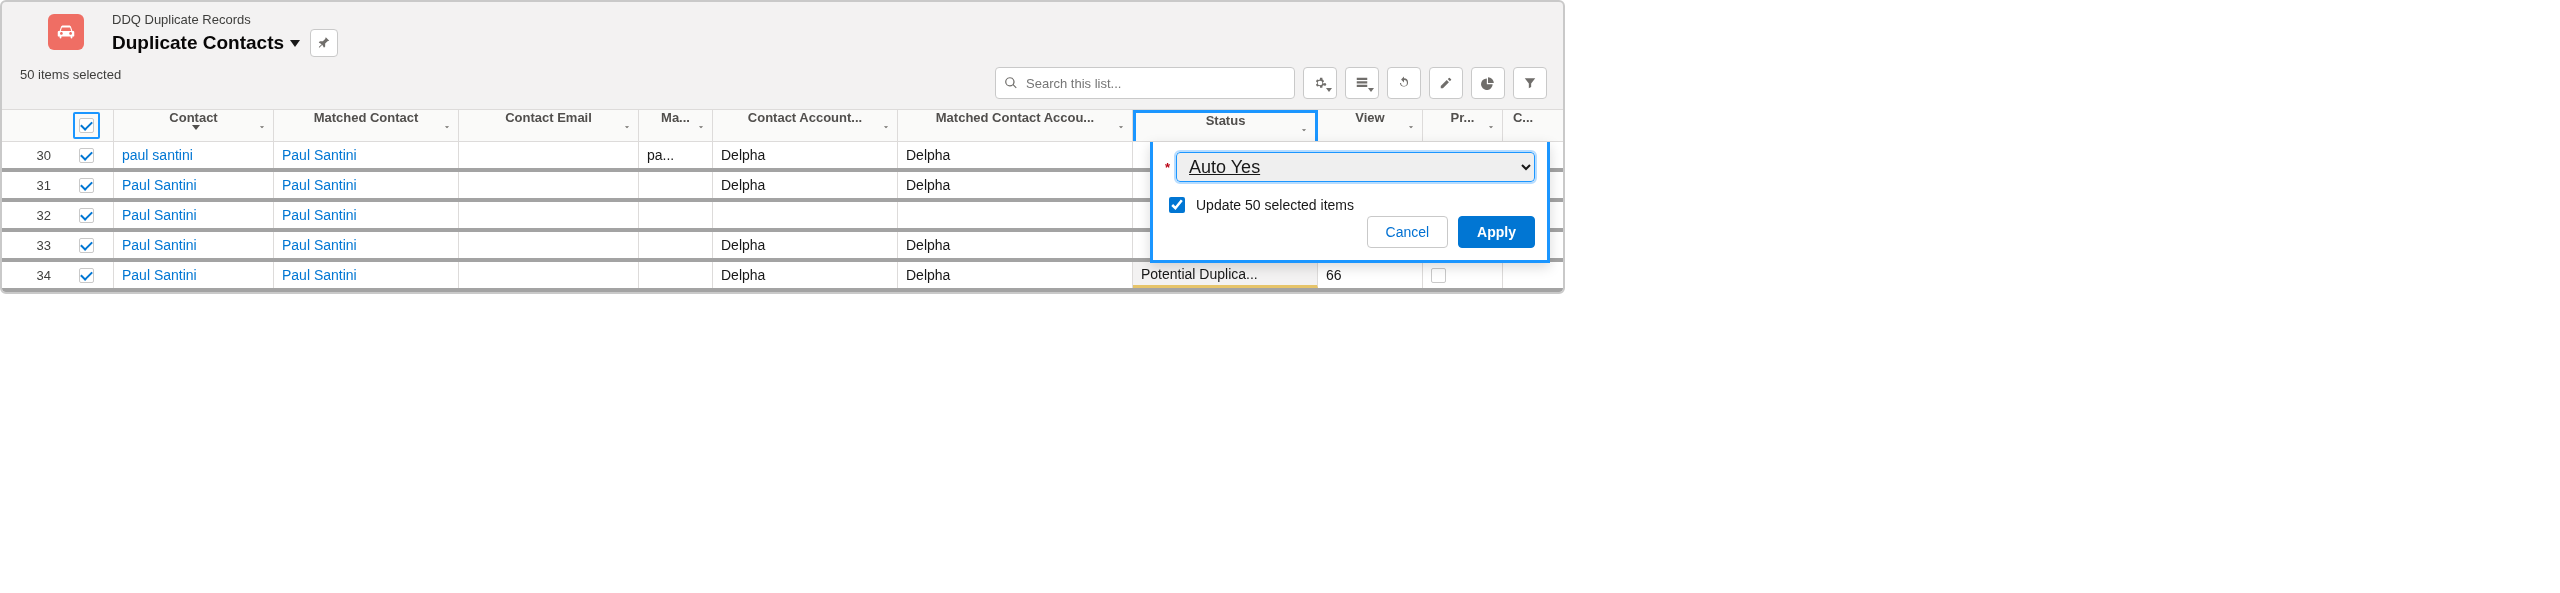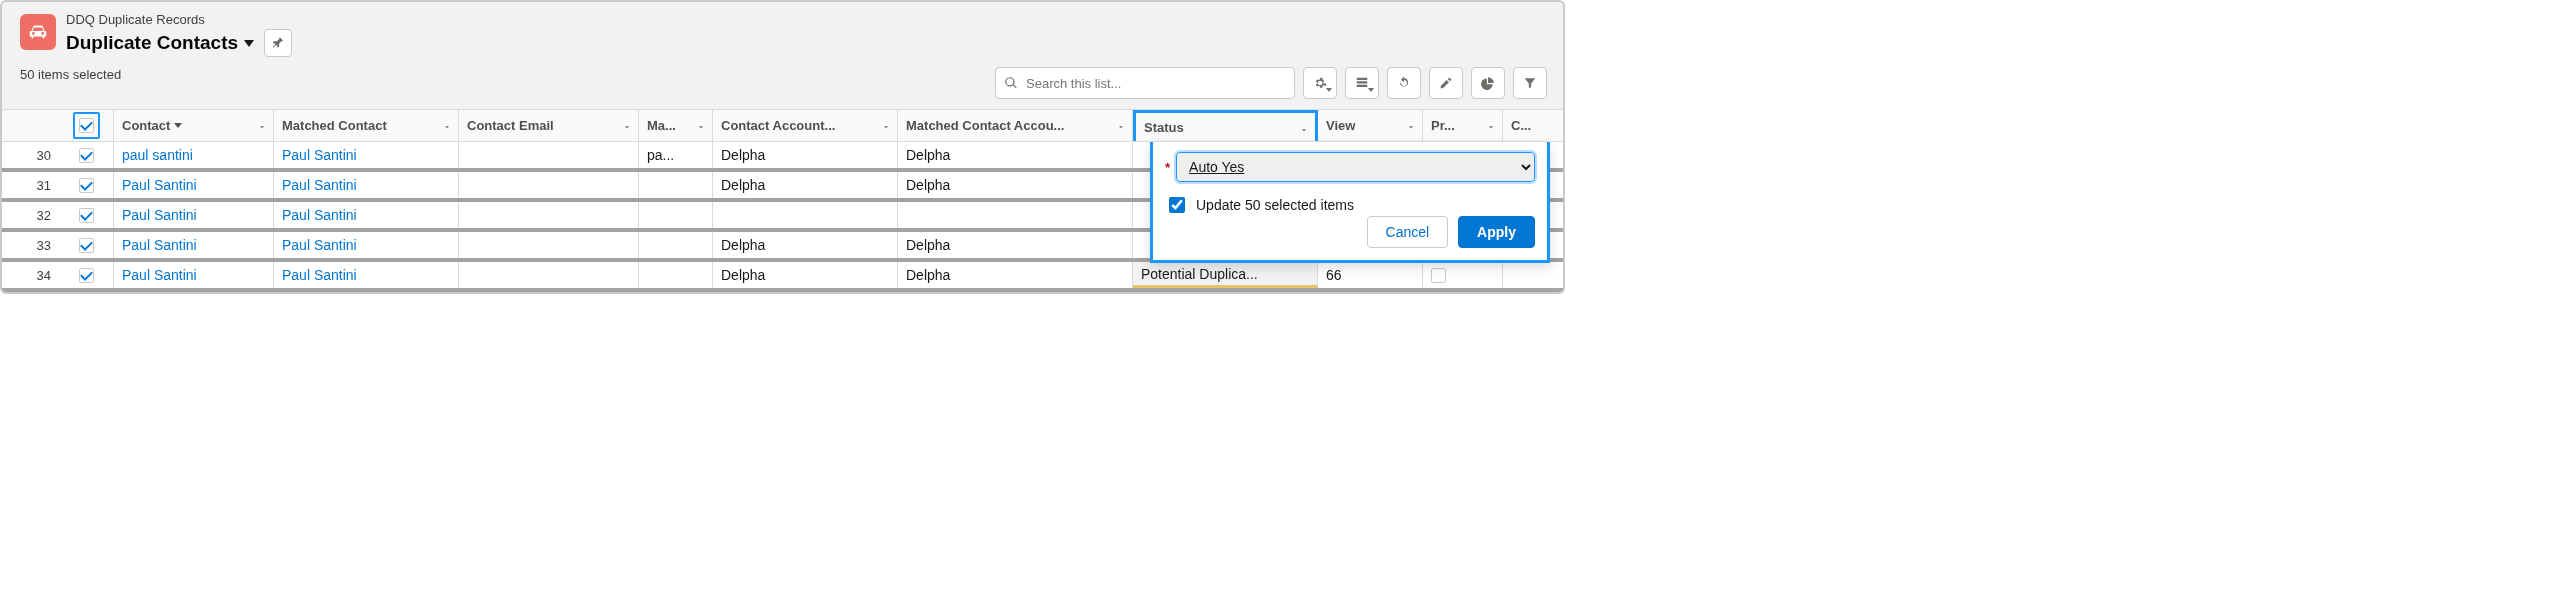--- a/index.html
+++ b/index.html
@@ -21,22 +21,23 @@
   
   .header {
     display: flex;
     align-items: flex-start;
     padding: 10px 16px 8px 18px;
     gap: 12px;
   }
   .header-left {
     display: flex;
     align-items: flex-start;
-    gap: 10px;
+    gap: 28px;
     flex: 1;
+    margin-left: 28px;
   }
   .app-icon {
     width: 36px; height: 36px;
     border-radius: 6px;
     background: #ef6e64;
     display: flex; align-items: center; justify-content: center;
     color: #fff;
     margin-top: 2px;
   }
   .title-block { display: flex; flex-direction: column; gap: 2px; }
@@ -137,20 +138,21 @@
     align-items: center;
     padding: 0 8px;
     border-right: 1px solid #dddbda;
     white-space: nowrap;
     overflow: hidden;
     text-overflow: ellipsis;
   }
   .th:last-child, .td:last-child { border-right: none; }
   .th {
     position: relative;
+    flex-direction: column;
   }
   .th .sort-indicator {
     margin-left: 4px;
     width: 0; height: 0;
     border-left:4px solid transparent;
     border-right:4px solid transparent;
     border-top:5px solid #514f4d;
   }
   .th .col-menu {
     position: absolute;
@@ -216,21 +218,21 @@
   .popover .req-star { color: #ba0517; margin-right: 6px; font-weight: 700; }
   .popover-select-wrap {
     display: flex; align-items: center;
   }
   .popover select {
     width: 100%;
     height: 30px;
     border: 1px solid #1b96ff;
     outline: 2px solid #b6dcff;
     border-radius: 4px;
-    font-size: 14px;
+    font-size: 18px;
     padding: 0 8px;
     color: #181818;
     text-decoration: underline;
   }
   .popover .update-row {
     display: flex; align-items: center; gap: 8px;
     margin-top: 12px;
     font-size: 14px;
   }
   .popover .btn-row {

